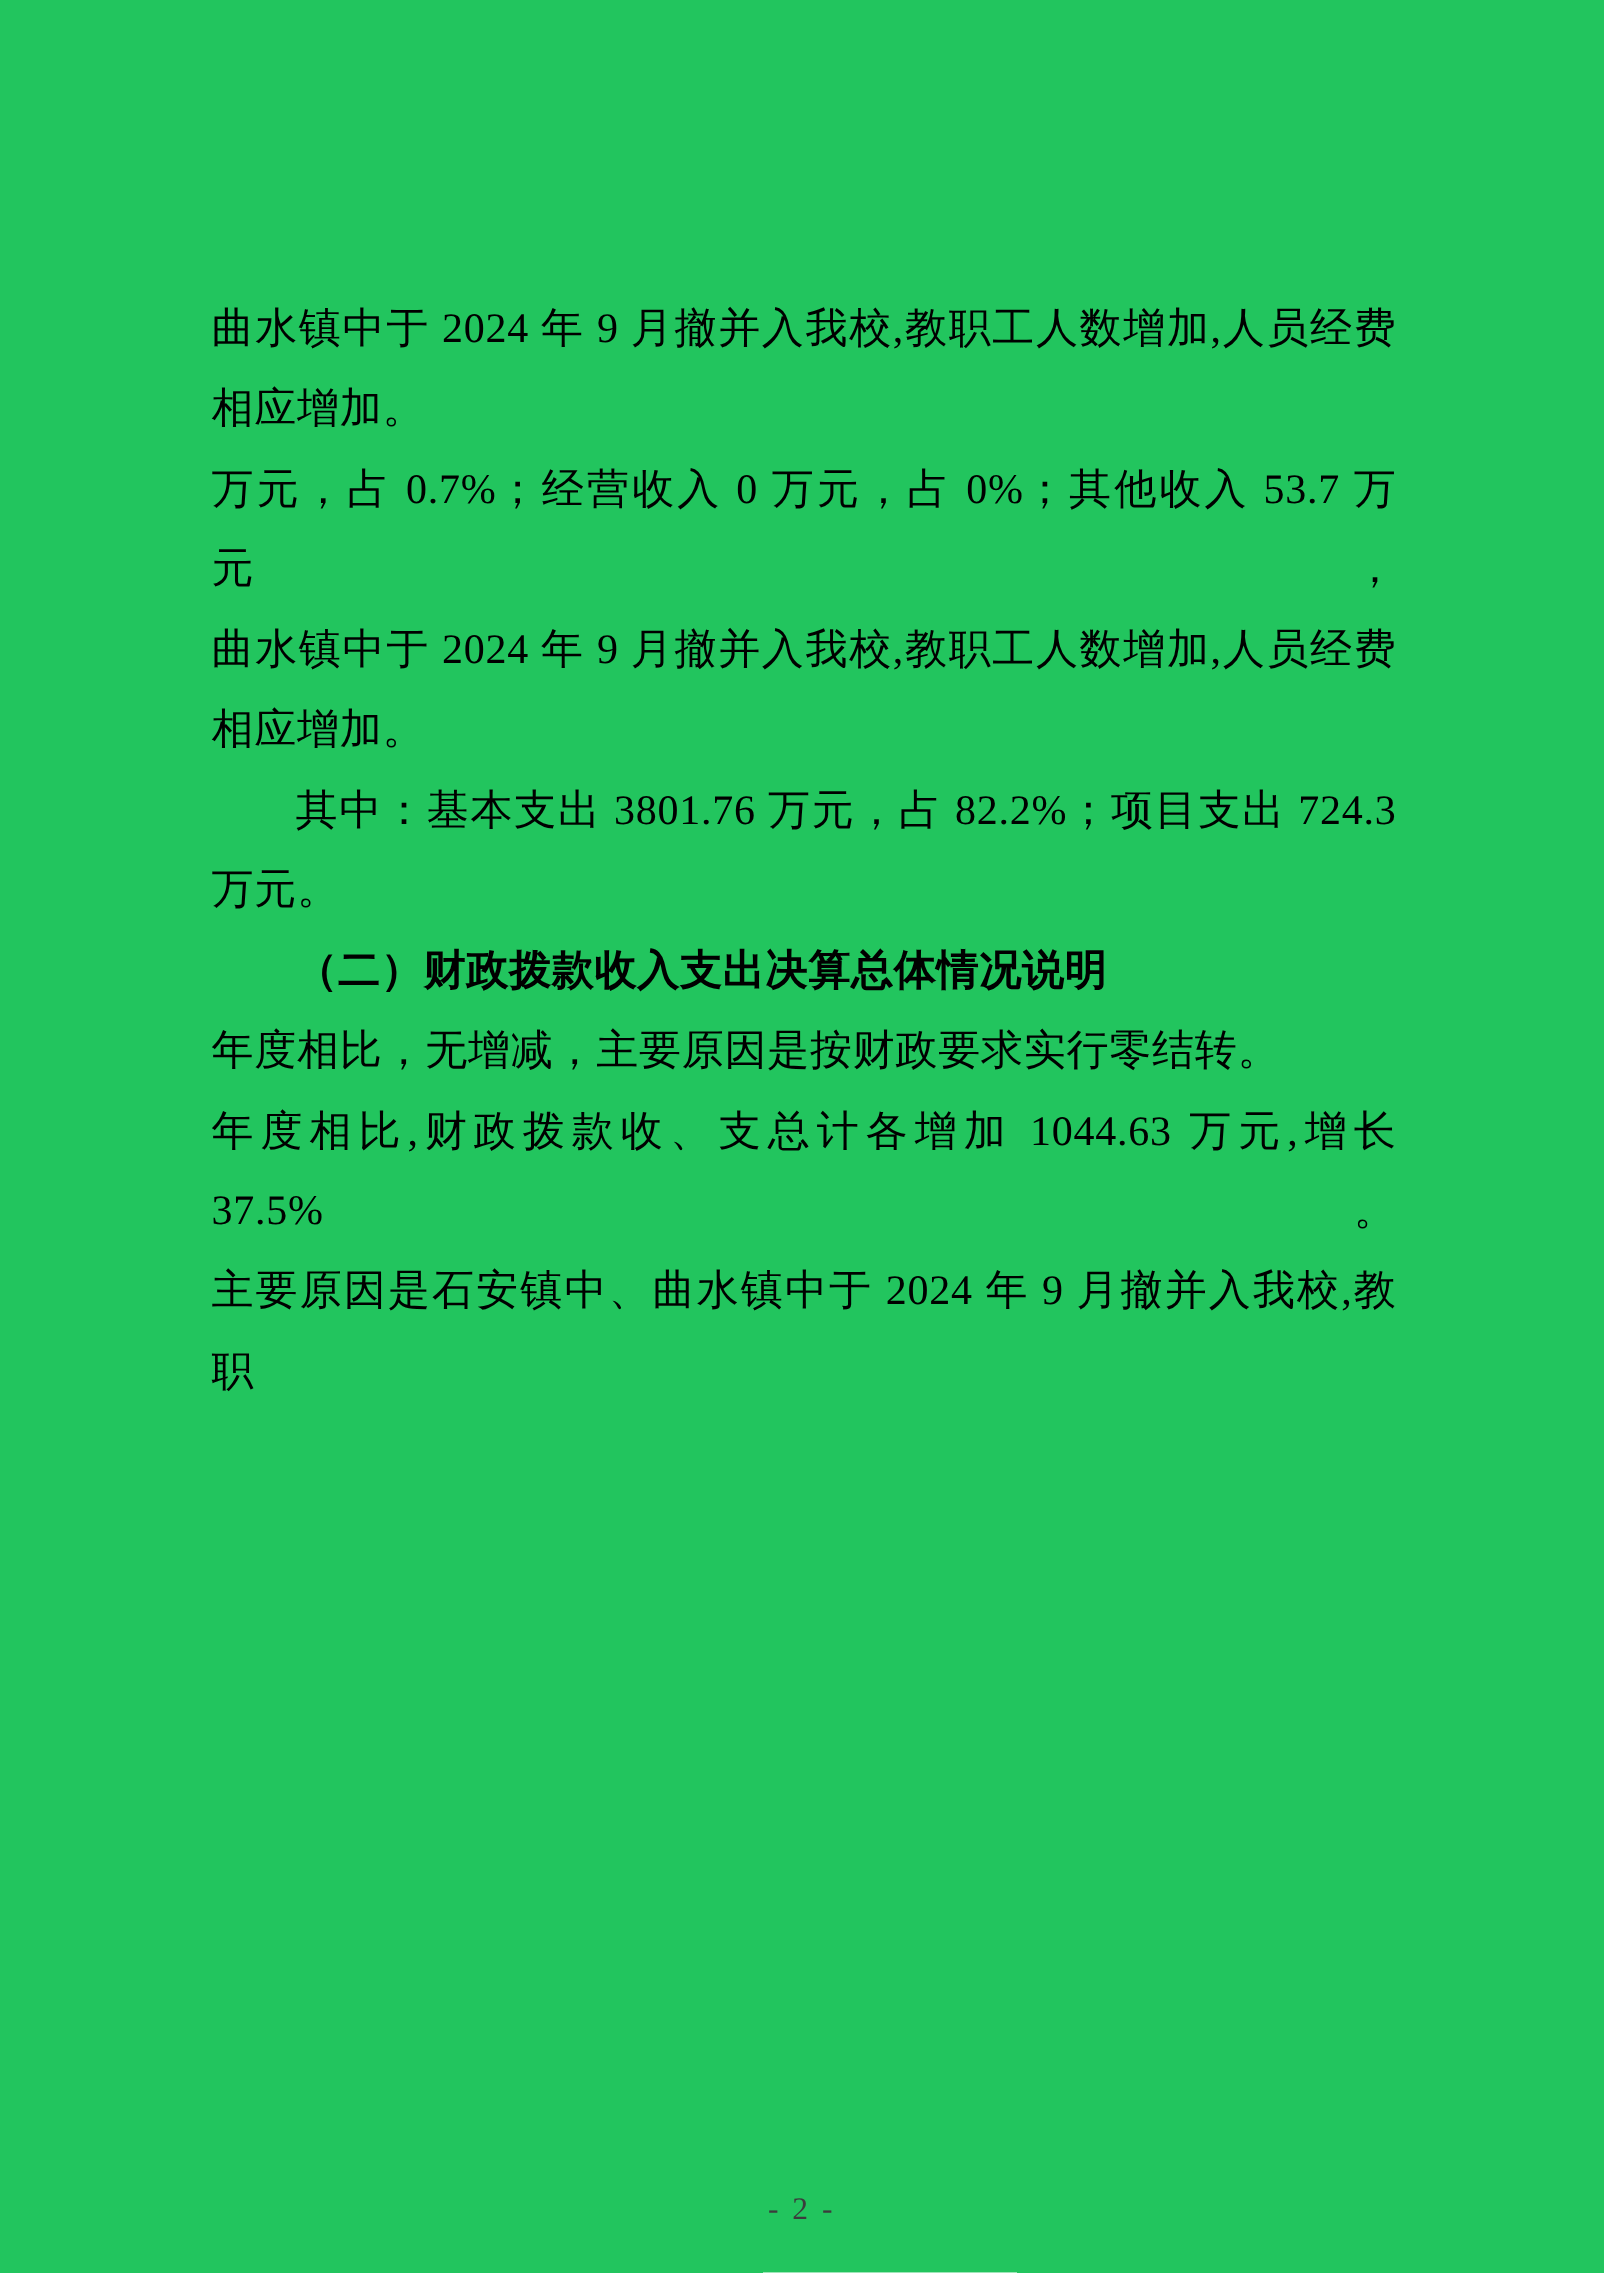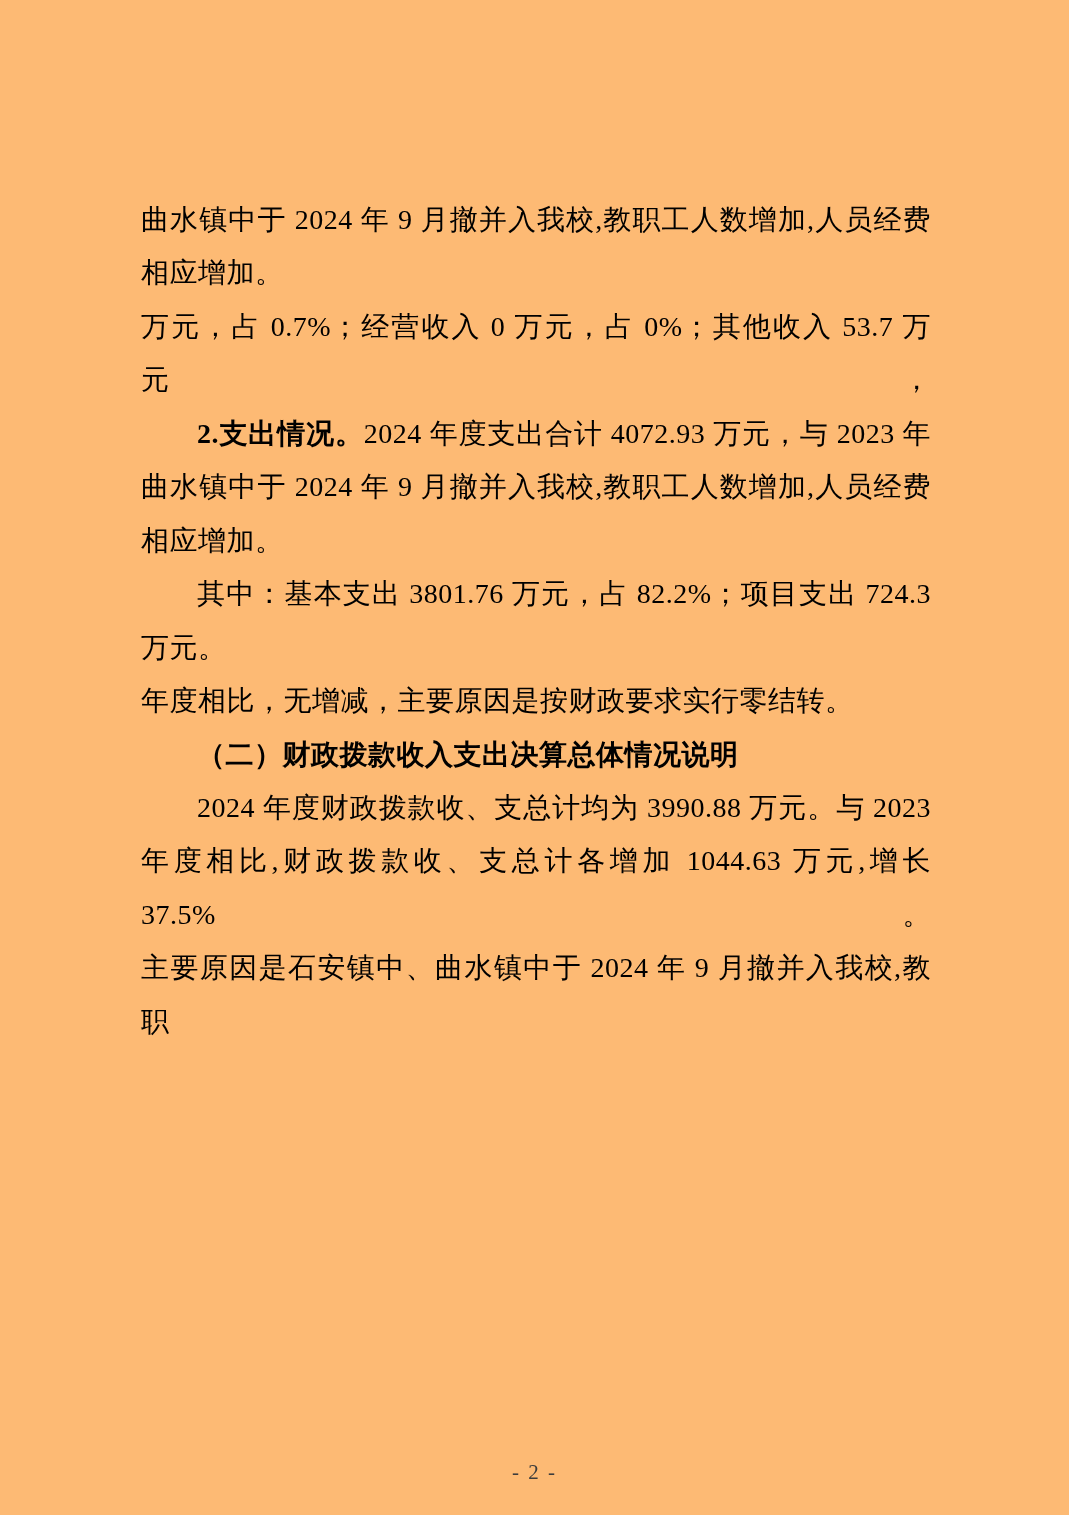--- a/index.html
+++ b/index.html
@@ -1,21 +1,21 @@
 <!DOCTYPE html>
 <html><head>
 <meta charset="utf-8">
 <style>
   * { margin: 0; padding: 0; box-sizing: border-box; }
   html, body { background: #ffffff; }
   .page {
     position: relative;
     width: 1069px;
     height: 1515px;
-    background: #fdba74;
+    background: #22c55e;
     overflow: hidden;
     font-family: "Liberation Serif", "DejaVu Serif", serif;
     color: #000000;
   }
   .body-text {
     position: absolute;
     left: 141px;
     top: 193px;
     width: 790px;
     font-size: 28px;
@@ -47,28 +47,26 @@
   }
 </style>
 </head>
 <body>
 
 <div class="page">
   <div class="body-text">
     <p class="line"><span>曲水镇中于 2024 年 9 月撤并入我校,教职工人数增加,人员经费</span></p>
     <p class="line last"><span>相应增加。</span></p>
     <p class="line"><span>万元，占 0.7%；经营收入 0 万元，占 0%；其他收入 53.7 万元，</span></p>
-    <p class="line indent"><span class="lead">2.支出情况。</span><span>2024 年度支出合计 4072.93 万元，与 2023 年</span></p>
     <p class="line"><span>曲水镇中于 2024 年 9 月撤并入我校,教职工人数增加,人员经费</span></p>
     <p class="line last"><span>相应增加。</span></p>
     <p class="line indent"><span>其中：基本支出 3801.76 万元，占 82.2%；项目支出 724.3</span></p>
     <p class="line last"><span>万元。</span></p>
+    <p class="line indent last heading"><span>（二）财政拨款收入支出决算总体情况说明</span></p>
     <p class="line last"><span>年度相比，无增减，主要原因是按财政要求实行零结转。</span></p>
-    <p class="line indent last heading"><span>（二）财政拨款收入支出决算总体情况说明</span></p>
-    <p class="line indent"><span>2024 年度财政拨款收、支总计均为 3990.88 万元。与 2023</span></p>
     <p class="line"><span>年度相比,财政拨款收、支总计各增加 1044.63 万元,增长 37.5%。</span></p>
     <p class="line"><span>主要原因是石安镇中、曲水镇中于 2024 年 9 月撤并入我校,教职</span></p>
 
   </div>
   <div class="footer">
     <span>- 2 -</span>
   </div>
 </div>
 
 </body></html>

